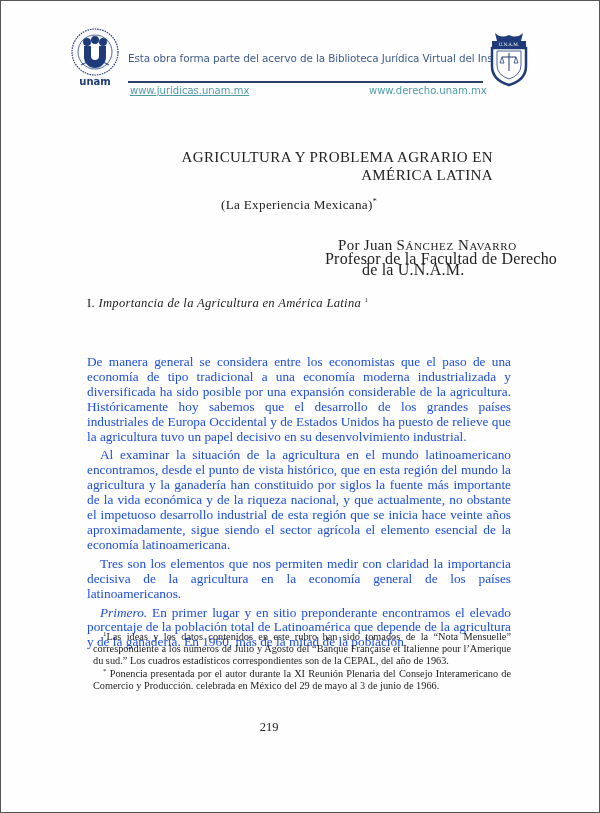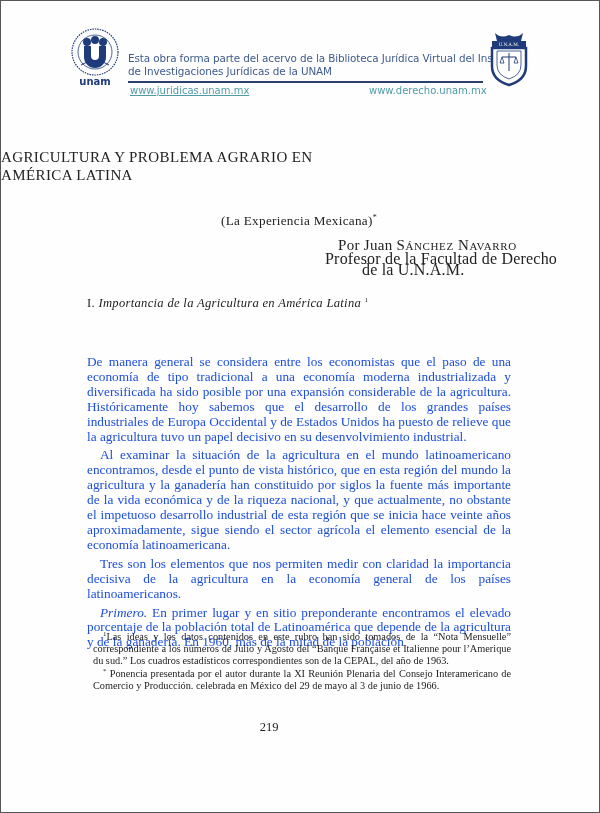--- a/index.html
+++ b/index.html
@@ -62,30 +62,30 @@
       text-decoration: none;
     }
     .link-left { left: 129px; text-decoration: underline; }
     .link-right { left: 368px; }
 
     
     .title {
       position: absolute;
       left: 0; width: 492px;
       top: 147px;
-      text-align: left;
+      text-align: right;
       font-size: 15px;
       line-height: 18px;
       letter-spacing: 0.4px;
       color: #222;
     }
     .subtitle {
       position: absolute;
       left: 0; width: 596px;
-      top: 212px;
+      top: 196px;
       text-align: center;
       font-size: 13.2px;
       color: #222;
       letter-spacing: 0.3px;
     }
     .subtitle sup { font-size: 8px; }
     .byline {
       position: absolute;
       left: 337px; top: 236px;
       font-size: 15px;
@@ -168,21 +168,20 @@
       <circle cx="20" cy="15" r="4" fill="#1f3b7a"></circle>
       <circle cx="28" cy="13" r="4" fill="#1f3b7a"></circle>
       <circle cx="36" cy="15" r="4" fill="#1f3b7a"></circle>
       <path d="M17 19 h7 v10 a4 4 0 0 0 8 0 v-10 h7 v11 a11 11 0 0 1 -22 0 z" fill="#1f3b7a"></path>
       <path d="M14 38 l8 -4 l12 0 l8 4" fill="none" stroke="#1f3b7a" stroke-width="1"></path>
       <text x="28" y="58" text-anchor="middle" font-family="DejaVu Sans, sans-serif" font-size="10" font-weight="bold" fill="#1f3b7a">unam</text>
     </svg>
 
     <div class="banner-text">
       <div>Esta obra forma parte del acervo de la Biblioteca Jurídica Virtual del Instituto</div>
-      <div>de Investigaciones Jurídicas de la UNAM</div>
     </div>
     <div class="banner-rule"></div>
     <a class="banner-link link-left">www.juridicas.unam.mx</a>
     <a class="banner-link link-right">www.derecho.unam.mx</a>
 
     <svg class="logo-unam" viewBox="0 0 44 56">
       <path d="M8 2 q6 6 14 2 q8 4 14 -2 l-2 8 h-24 z" fill="#1f3b7a"></path>
       <rect x="5" y="10" width="34" height="6" fill="#1f3b7a"></rect>
       <text x="22" y="15" text-anchor="middle" font-family="DejaVu Serif, serif" font-size="4.5" fill="#ffffff">U.N.A.M.</text>
       <path d="M5 17 h34 v18 q0 14 -17 19 q-17 -5 -17 -19 z" fill="#ffffff" stroke="#1f3b7a" stroke-width="2.5"></path>

